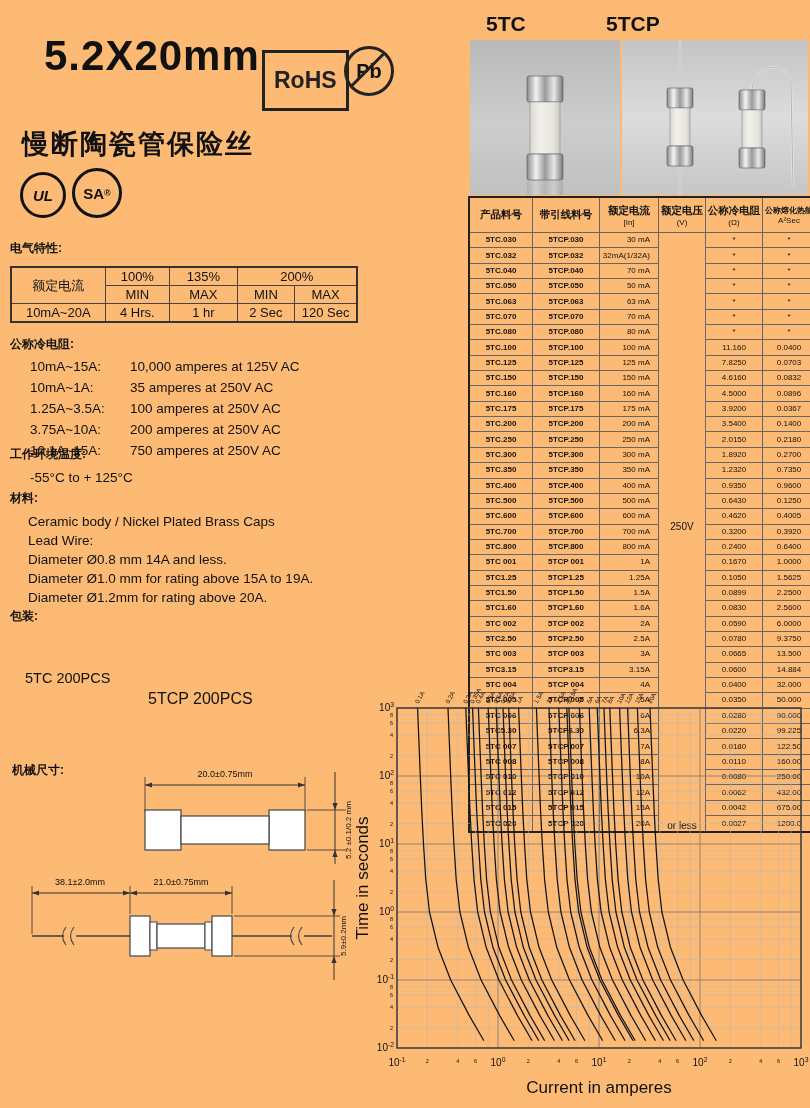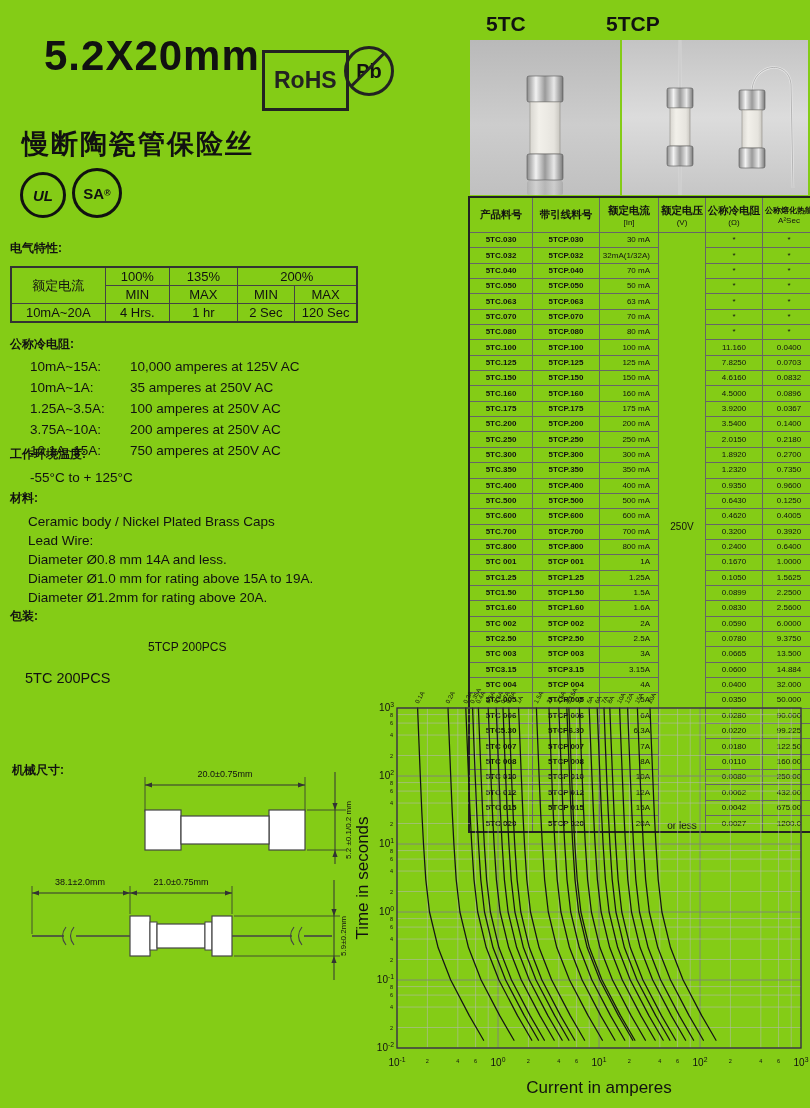--- a/index.html
+++ b/index.html
@@ -1,16 +1,16 @@
 <!DOCTYPE html>
 <html><head>
 <meta charset="utf-8">
 <style>
   html,body{margin:0;padding:0;background:#fff;}
-  #page{position:relative;width:810px;height:1108px;background:#84cc16;overflow:hidden;
+  #page{position:relative;width:810px;height:1108px;background:#fdba74;overflow:hidden;
         font-family:"Liberation Sans",sans-serif;color:#111;}
   .abs{position:absolute;}
   
   .big-title{font-size:42px;font-weight:bold;letter-spacing:1px;}
   .rohs{border:3px solid #222;padding:14px 9px;font-size:23px;font-weight:bold;color:#222;}
   .pb-badge{width:44px;height:44px;border:3px solid #222;border-radius:50%;
             display:flex;align-items:center;justify-content:center;font-size:20px;font-weight:bold;position:relative;}
   .pb-badge:after{content:"";position:absolute;left:-3px;top:19px;width:48px;height:3px;background:#222;
                   transform:rotate(-45deg);}
   .subtitle{font-size:27px;font-weight:bold;letter-spacing:2px;}
@@ -106,21 +106,21 @@
   <div class="abs plain" style="left:28px;top:512px;" id="materials-list">
       <div>Ceramic body / Nickel Plated Brass Caps</div>
       <div>Lead Wire:</div>
       <div>Diameter Ø0.8 mm 14A and less.</div>
       <div>Diameter Ø1.0 mm for rating above 15A to 19A.</div>
       <div>Diameter Ø1.2mm for rating above 20A.</div>
     </div>
 
   <div class="abs sec-head" style="left:10px;top:608px;">包装:</div>
   <div class="abs" style="left:25px;top:670px;font-size:14.5px;">5TC 200PCS</div>
-  <div class="abs" style="left:148px;top:640px;font-size:12px;">5TCP 200PCS</div>
+  <div class="abs" style="left:148px;top:690px;font-size:16px;">5TCP 200PCS</div>
 
   <div class="abs sec-head" style="left:12px;top:762px;">机械尺寸:</div>
 
   <svg class="abs" style="left:130px;top:764px;" width="230" height="104" viewBox="0 0 230 104">
     <text x="95" y="13" font-size="9" text-anchor="middle">20.0±0.75mm</text>
     <line x1="15" y1="21" x2="175" y2="21" stroke="#333" stroke-width="1"></line>
     <path d="M15,21 l7,-2.6 v5.2 z M175,21 l-7,-2.6 v5.2 z" fill="#333"></path>
     <line x1="15" y1="13" x2="15" y2="48" stroke="#333" stroke-width="0.8"></line>
     <line x1="175" y1="13" x2="175" y2="48" stroke="#333" stroke-width="0.8"></line>
     <rect x="15" y="46" width="36" height="40" fill="#fff" stroke="#444" stroke-width="1.2"></rect>

